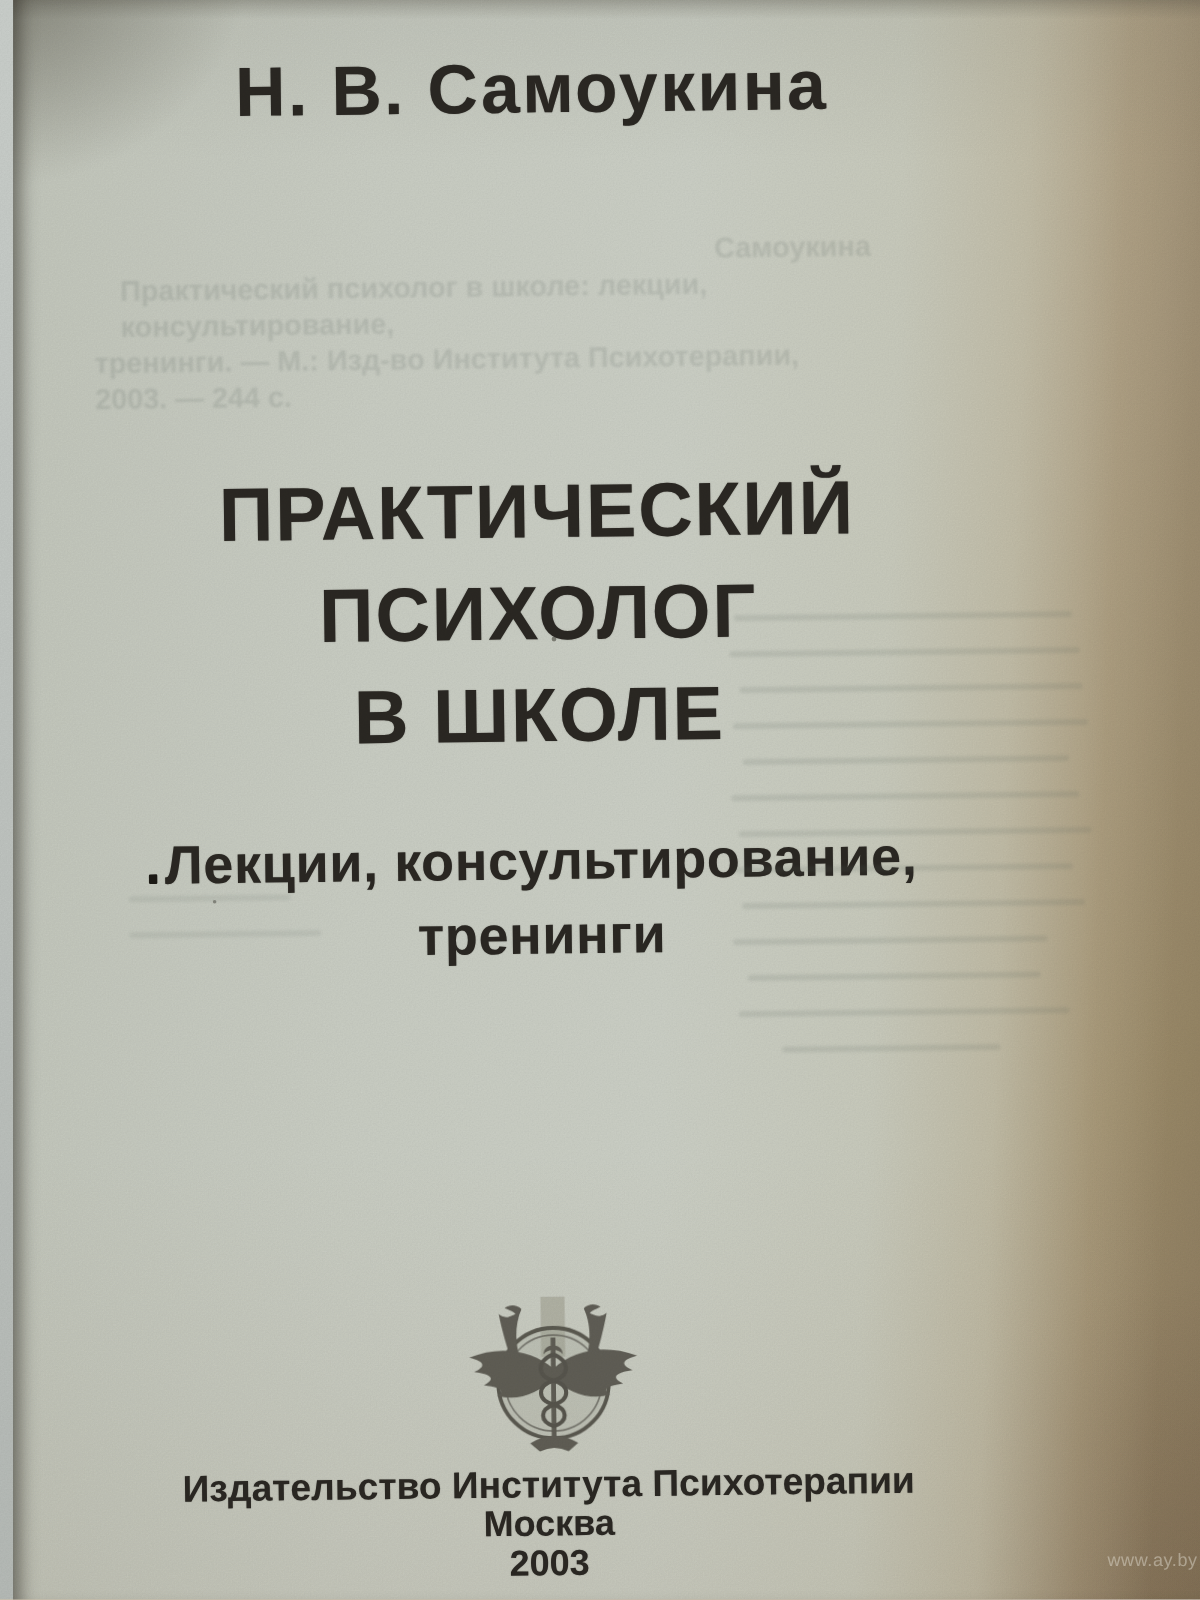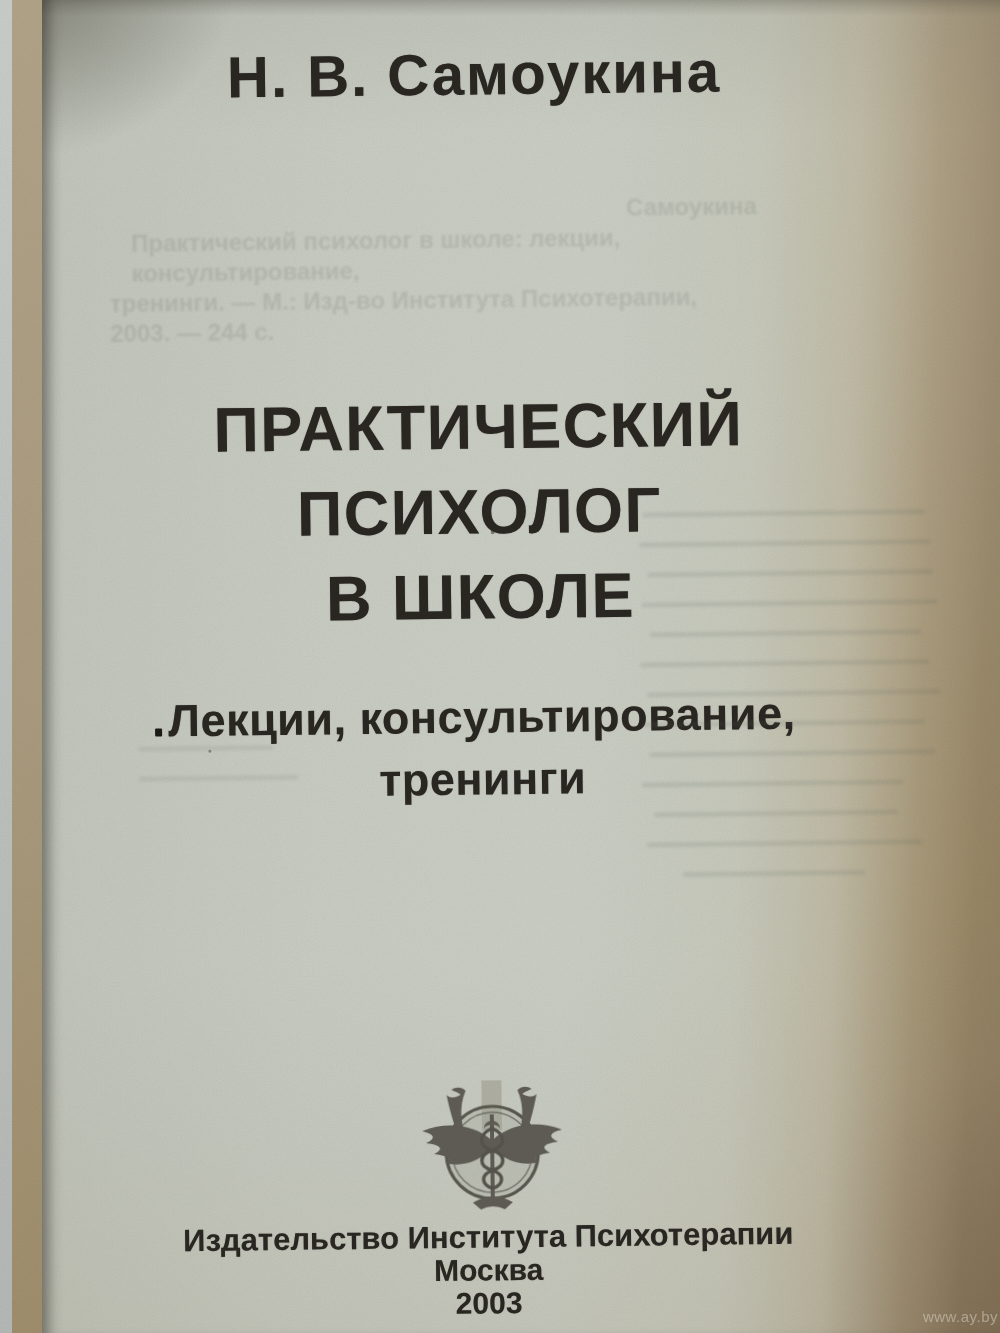--- a/index.html
+++ b/index.html
@@ -19,21 +19,20 @@
   .left-sliver{position:absolute;left:0;top:0;bottom:0;width:12px;
     background:linear-gradient(180deg,#ced3cf 0%,#c4c9c5 45%,#b9beba 100%);}
   
   .paper{position:absolute;left:11px;top:0;bottom:0;right:0;
     background:
       radial-gradient(300px 260px at -20px -30px,rgba(72,68,56,0.50),rgba(72,68,56,0) 72%),
       linear-gradient(180deg,rgba(85,82,70,0.28) 0px,rgba(85,82,70,0) 16px),
       linear-gradient(180deg,rgba(110,110,98,0.10) 0%,rgba(0,0,0,0) 10%,rgba(0,0,0,0) 72%,rgba(150,130,100,0.10) 100%),
       linear-gradient(92deg,#c6cabf 0%,#cdd1c7 30%,#cfd3c9 55%,#ccceC0 72%,rgba(201,198,178,0.85) 82%,rgba(190,178,150,0.35) 90%,rgba(185,170,140,0) 96%);
     box-shadow:inset 16px 0 14px -10px rgba(45,42,34,0.55);
-    margin-left:31px;
   }
   .content{position:absolute;inset:0;transform:rotate(-0.7deg);transform-origin:50% 48%;
     color:#2b2823;}
   .center-col{position:absolute;left:0;width:878px;text-align:center;}
   .author{top:40px;font-size:58px;font-weight:700;letter-spacing:2px;
     text-shadow:0 0 1px rgba(43,40,35,0.45);}
   .book-title{top:384px;font-size:63px;font-weight:700;line-height:85px;letter-spacing:1.5px;
     text-shadow:0 0 1px rgba(43,40,35,0.5);}
   .subtitle{top:686px;font-size:45px;font-weight:700;line-height:62px;letter-spacing:0.5px;
     text-shadow:0 0 1px rgba(43,40,35,0.4);}
@@ -53,21 +52,21 @@
   .ghost-left .bar{position:absolute;height:5px;border-radius:3px;background:#5d685f;
     opacity:0.11;filter:blur(1.4px);}
   
   .logo{position:absolute;left:366px;top:1076px;width:156px;height:142px;
     filter:blur(0.35px);opacity:0.88;}
   
   .speck{position:absolute;border-radius:1px;}
   .speck-a{left:112px;top:724px;width:7px;height:8px;background:#1d1b16;}
   .speck-b{left:450px;top:530px;width:4px;height:4px;border-radius:50%;background:rgba(60,58,50,0.55);}
   .speck-c{left:165px;top:746px;width:3px;height:3px;border-radius:50%;background:rgba(60,58,50,0.45);}
-  .watermark{position:absolute;right:2px;bottom:8px;font-size:15px;letter-spacing:0.5px;
+  .watermark{position:absolute;right:2px;bottom:24px;font-size:15px;letter-spacing:0.5px;
     color:rgba(238,236,226,0.42);filter:blur(0.4px);}
   .grain{position:absolute;inset:0;mix-blend-mode:multiply;pointer-events:none;}
 </style>
 </head>
 <body>
 
 <div class="scene">
   <div class="table-shade"></div>
   <div class="left-sliver"></div>
 

